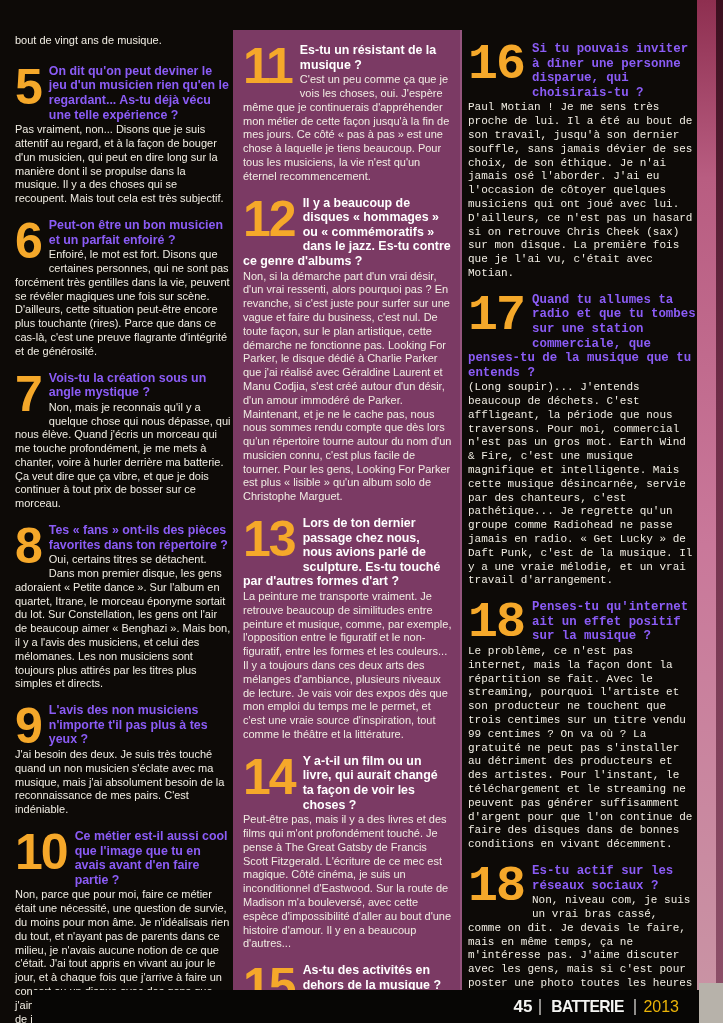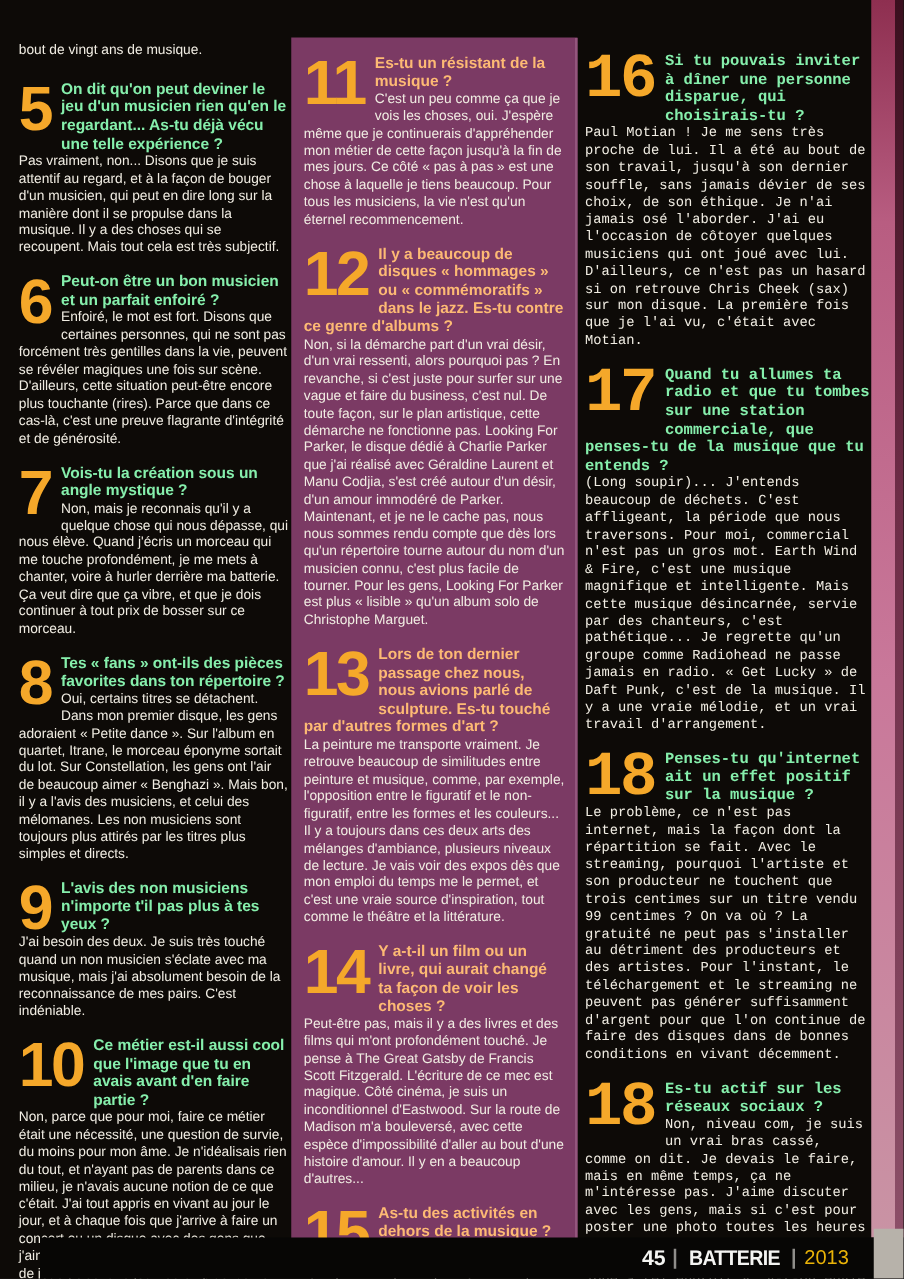--- a/index.html
+++ b/index.html
@@ -31,24 +31,24 @@
 
   .cont{margin:0 0 16px 0;color:#f1ede3;}
 
   .qa{margin:0 0 12px 0;}
   .qa::after{content:"";display:block;clear:both;}
   .num{
     float:left;font-weight:bold;color:#f5a82a;
     font-size:50px;line-height:42px;padding:2px 8px 0 0;letter-spacing:-2px;
   }
   .q{
-    margin:0 0 1px 0;color:#86efac;font-weight:bold;
+    margin:0 0 1px 0;color:#8b5cf6;font-weight:bold;
     font-size:12.4px;line-height:14.6px;
   }
-  .col-middle .q{color:#fdba74;}
+  .col-middle .q{color:#ffffff;}
   .a{margin:0;}
 </style>
 </head>
 <body>
 
 <div class="page">
 
   <div class="edge-pink"></div>
   <div class="edge-dark"></div>
 

